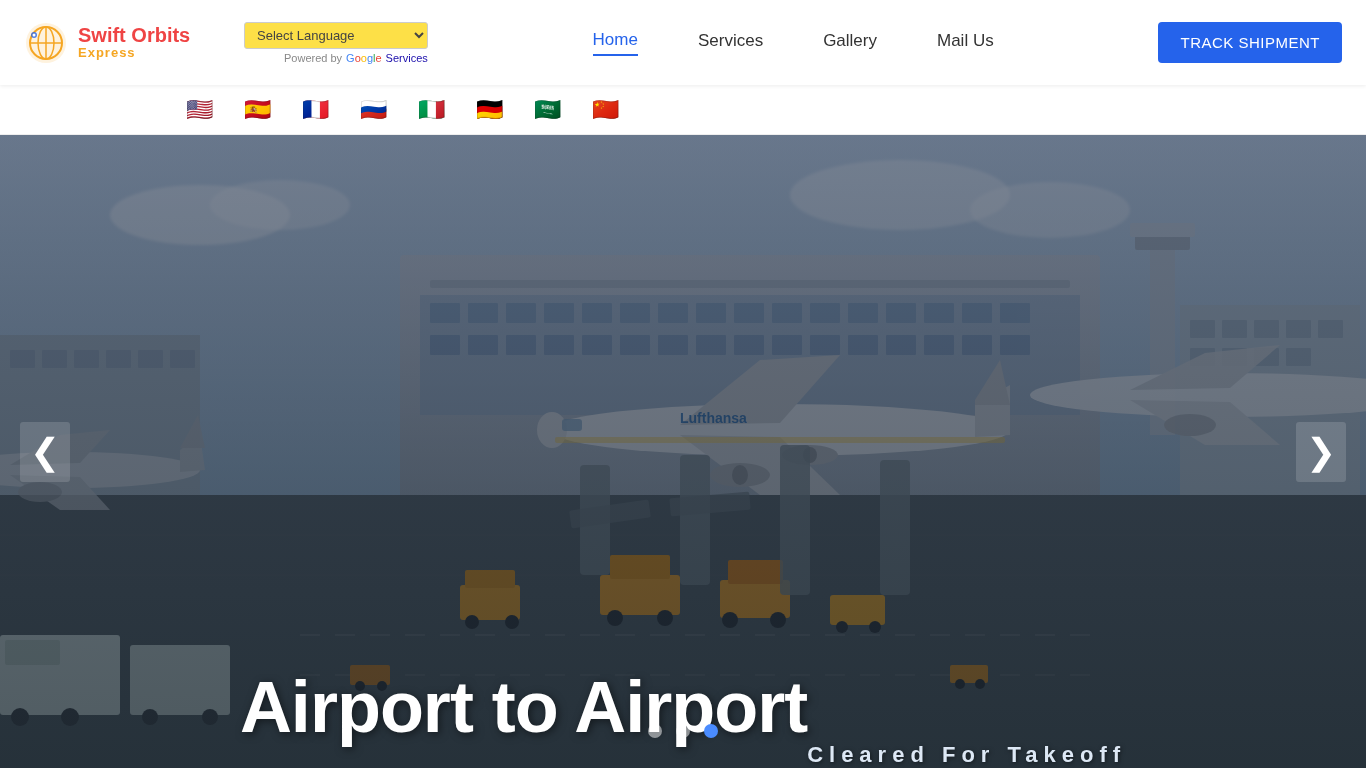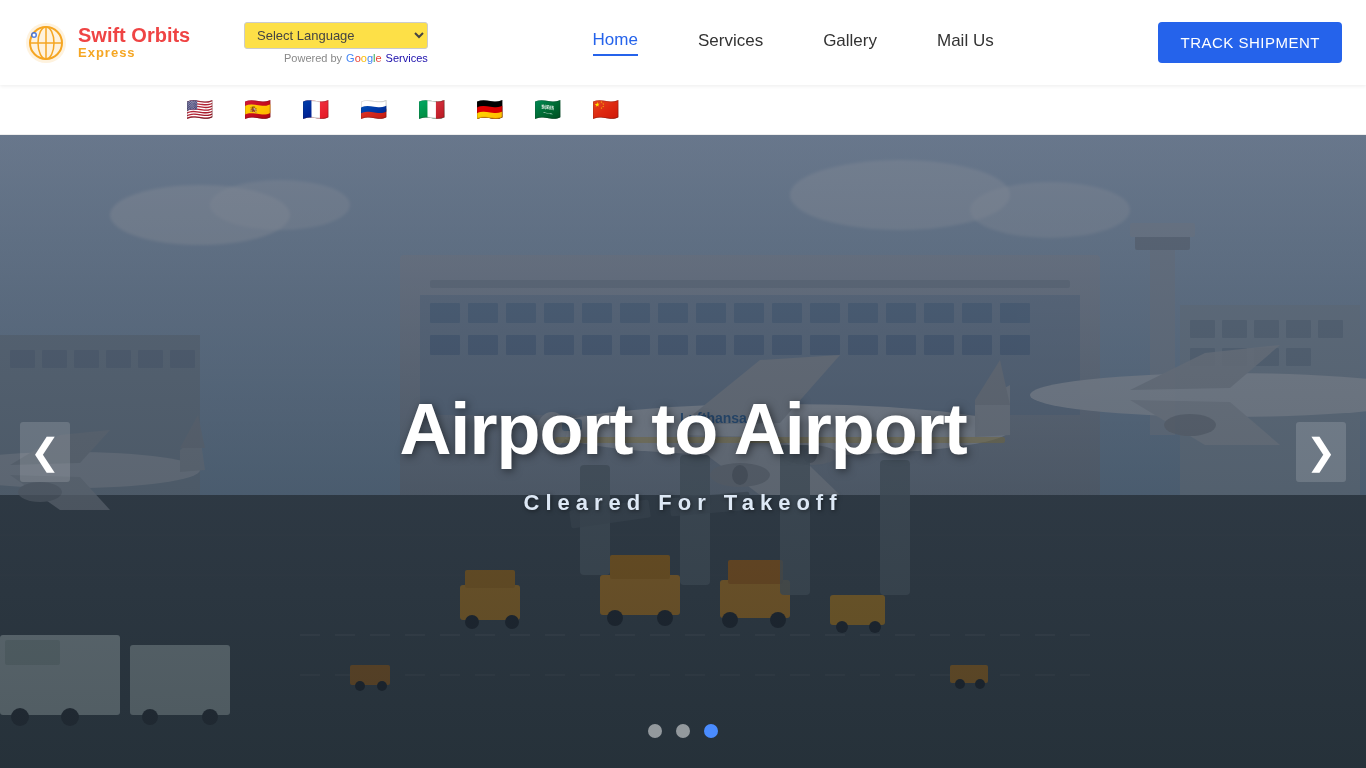--- a/index.html
+++ b/index.html
@@ -145,22 +145,22 @@
       left: 0; right: 0;
       bottom: 0;
       overflow: hidden;
       background: #1a2940;
     }
 
     .hero-content {
       position: absolute;
       inset: 0;
       display: flex;
-      flex-direction: column;
-      align-items: center;
+      flex-direction: row;
+      align-items: flex-end;
       justify-content: center;
       text-align: center;
       z-index: 10;
     }
     .hero-title {
       font-size: 72px;
       font-weight: 900;
       color: #fff;
       text-shadow: 2px 2px 8px rgba(0,0,0,0.5);
       margin-bottom: 20px;

